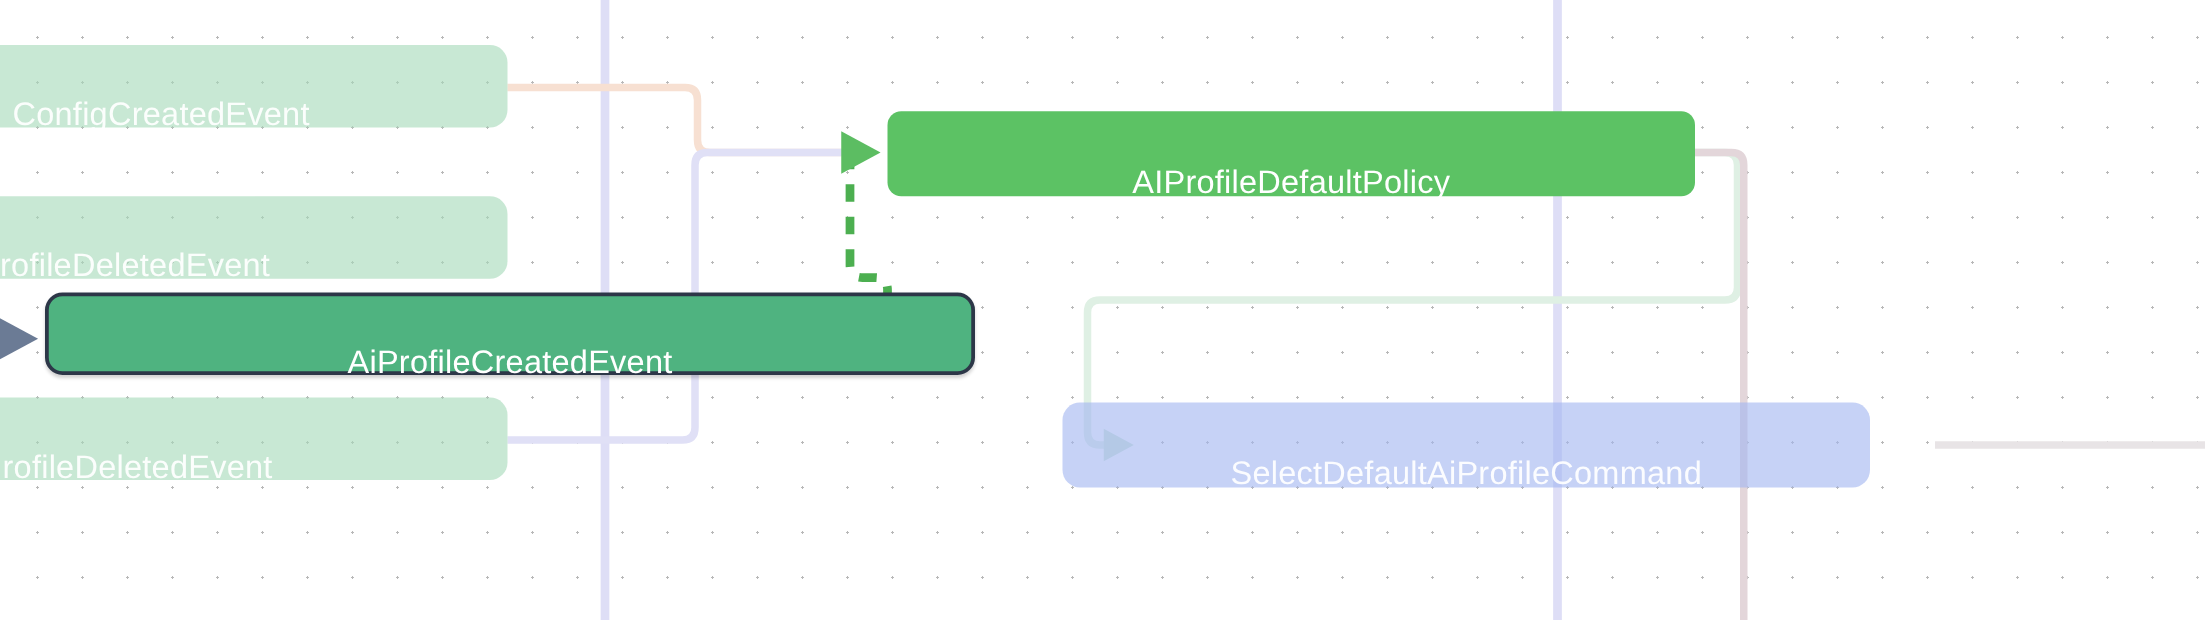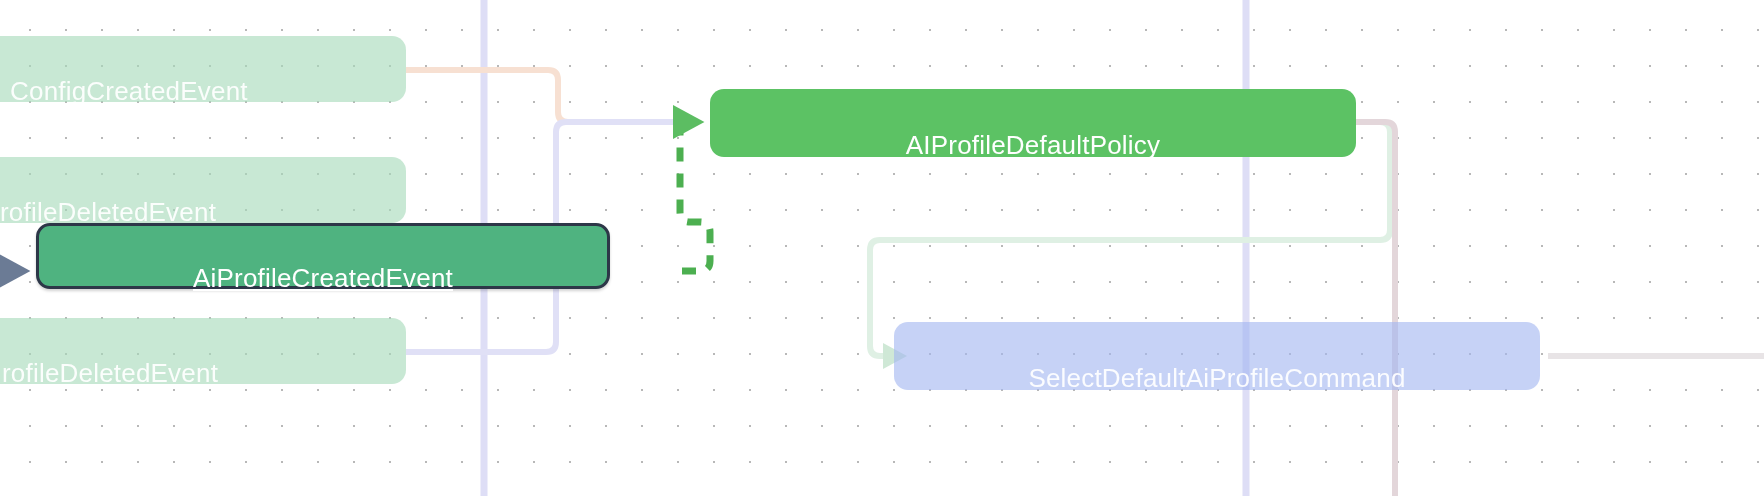--- a/index.html
+++ b/index.html
@@ -69,27 +69,27 @@
       </g>
   </svg>
 
   <div id="nodes-group">
       <div class="node node-faded-event" style="left: -60px; top: 36px; width: 466px; height: 66px; justify-content: flex-start; padding-left: 70px;">
         <span class="label">ConfigCreatedEvent</span>
       </div>
       <div class="node node-faded-event" style="left: -60px; top: 157px; width: 466px; height: 66px; justify-content: flex-start; padding-left: 60px;">
         <span class="label">rofileDeletedEvent</span>
       </div>
-      <div class="node node-event-active" style="left: 36px; top: 223px; width: 574px; height: 66px; text-decoration: underline;">
+      <div class="node node-event-active" style="left: 36px; top: 234px; width: 744px; height: 66px;">
         <span class="label">AiProfileCreatedEvent</span>
       </div>
       <div class="node node-faded-event" style="left: -60px; top: 318px; width: 466px; height: 66px; justify-content: flex-start; padding-left: 62px;">
         <span class="label">rofileDeletedEvent</span>
       </div>
-      <div class="node node-policy-active" style="left: 710px; top: 89px; width: 646px; height: 68px;">
+      <div class="node node-policy-active" style="left: 710px; top: 89px; width: 646px; height: 68px; border-radius: 11px;">
         <span class="label">AIProfileDefaultPolicy</span>
       </div>
-      <div class="node node-faded-command" style="left: 894px; top: 322px; width: 646px; height: 68px;">
+      <div class="node node-faded-command" style="left: 850px; top: 322px; width: 646px; height: 68px;">
         <span class="label">SelectDefaultAiProfileCommand</span>
       </div>
     </div>
 
 </div>
 
 </body></html>

